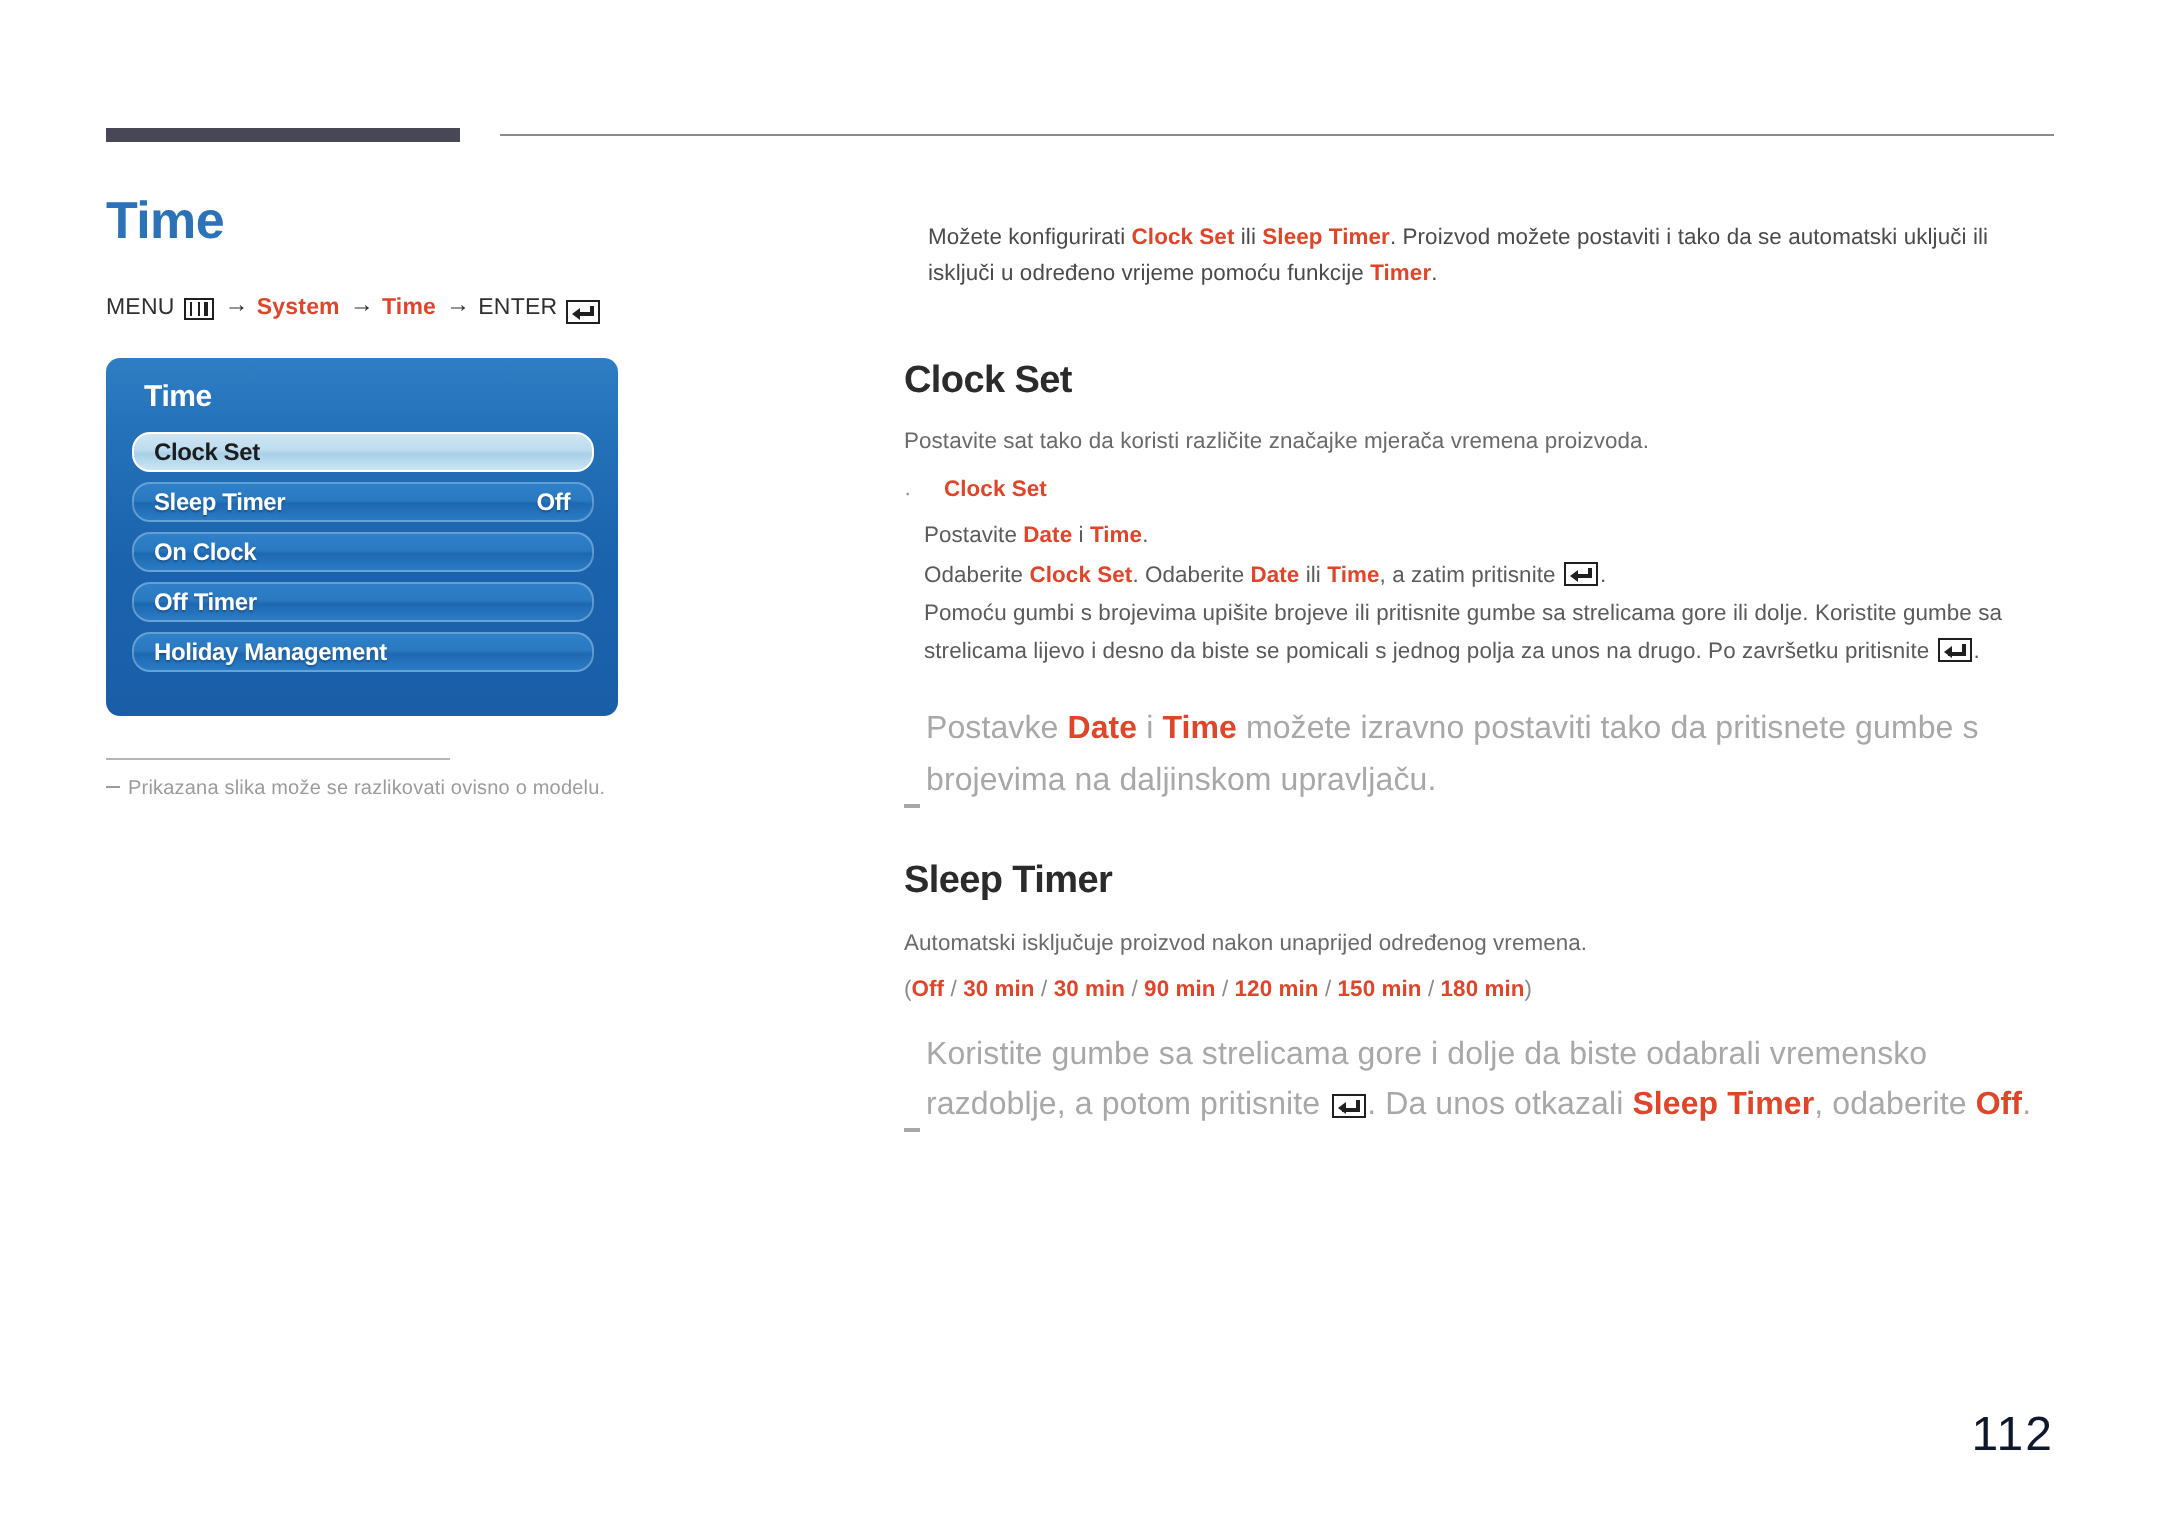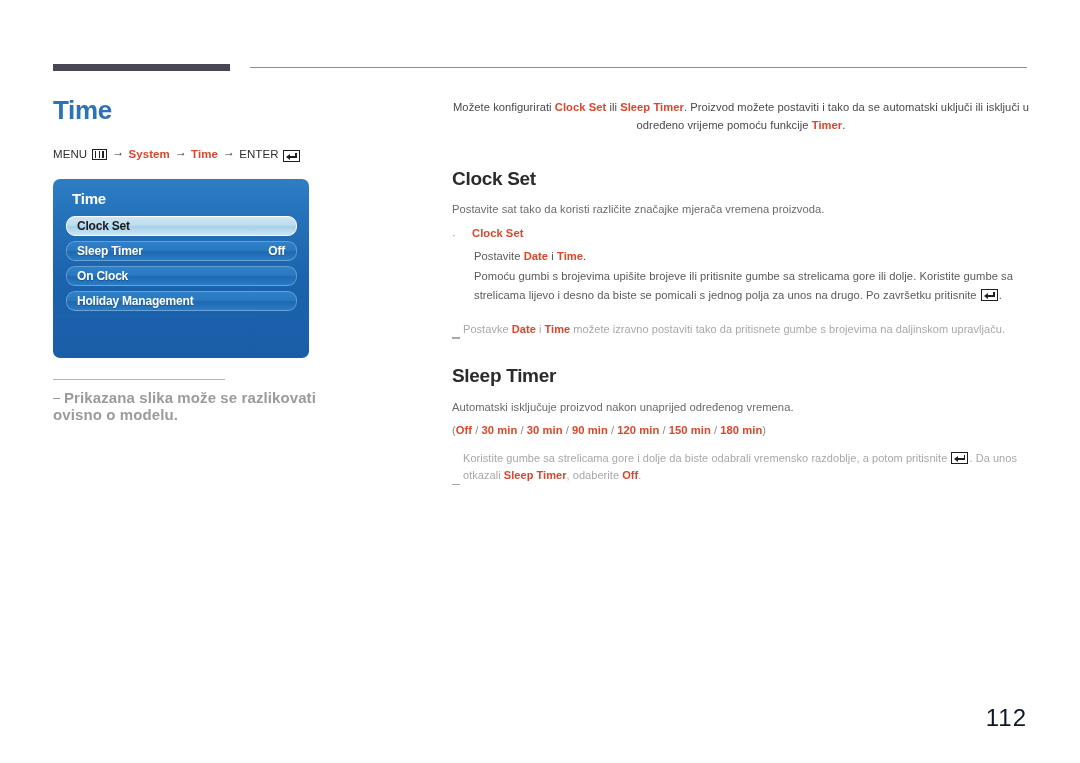--- a/index.html
+++ b/index.html
@@ -208,24 +208,23 @@
     top: 379px;
     width: 300px;
   }
   .left-note .rule {
     width: 172px;
     height: 1px;
     background: #b5b5b5;
     margin-bottom: 9px;
   }
   .left-note .txt {
-    font-size: 15px;
+    font-size: 10px;
     color: #9b9b9b;
     letter-spacing: 0.1px;
-    font-weight: bold;
   }
   .left-note .dash {
     display: inline-block;
     width: 7px;
     height: 1px;
     background: #9b9b9b;
     vertical-align: middle;
     margin-right: 4px;
     position: relative;
     top: -1px;
@@ -268,25 +267,25 @@
     color: #8e8e8e;
     font-size: 11px;
     line-height: 1.55;
   }
   .bullet-body { flex: 1; }
   .sub-line {
     font-size: 11.2px;
     color: #5a5a5a;
     line-height: 1.72;
     letter-spacing: 0.05px;
-    margin-left: 22px;
+    margin-left: 10px;
   }
   .note-row {
     display: flex;
-    font-size: 11px;
+    font-size: 16px;
     color: #a8a8a8;
     line-height: 1.6;
     letter-spacing: 0.05px;
     align-items: flex-end;
   }
   .note-dash {
     flex: 0 0 11px;
     margin-top: 7px;
   }
   .note-dash span {
@@ -355,51 +354,58 @@
   </div>
   <div class="osd-row">
     <span>Sleep Timer</span>
     <span class="val">Off</span>
   </div>
   <div class="osd-row">
     <span>On Clock</span>
     <span class="val"></span>
   </div>
   <div class="osd-row">
+    <span>Off Timer</span>
+    <span class="val"></span>
+  </div>
+  <div class="osd-row">
     <span>Holiday Management</span>
     <span class="val"></span>
   </div>
 </div>
 
 <div class="left-note">
   <div class="rule"></div>
   <div class="txt">
     <span class="dash"></span><span>Prikazana slika može se razlikovati ovisno o modelu.</span>
   </div>
 </div>
 
 <div class="right-col">
 
-  <p class="intro" style="margin:0;text-align:center;">
+  <p class="intro" style="margin:12px;">
     <span>Možete konfigurirati </span><span class="red">Clock Set</span><span> ili </span><span class="red">Sleep Timer</span><span>. Proizvod možete postaviti i tako da se automatski uključi ili isključi u određeno vrijeme pomoću funkcije </span><span class="red">Timer</span><span>.</span>
   </p>
 
   <h2 class="sec-head" style="margin-top:34px;">Clock Set</h2>
 
   <p class="sec-sub" style="margin:13px 0 12px 0;">Postavite sat tako da koristi različite značajke mjerača vremena proizvoda.</p>
 
   <div class="bullet-row" style="margin-top:11px;">
     <div class="bullet-dot">·</div>
     <div class="bullet-body red">Clock Set</div>
   </div>
 
   <div class="sub-line" style="margin-top:3px;">
     <span>Postavite </span><span class="red">Date</span><span> i </span><span class="red">Time</span><span>.</span>
   </div>
 
+  <div class="sub-line">
+    <span>Odaberite </span><span class="red">Clock Set</span><span>. Odaberite </span><span class="red">Date</span><span> ili </span><span class="red">Time</span><span>, a zatim pritisnite </span><span class="enter-inline"><span class="shaft"></span><span class="base"></span><span class="head"></span></span><span>.</span>
+  </div>
 
   <div class="sub-line">
     <span>Pomoću gumbi s brojevima upišite brojeve ili pritisnite gumbe sa strelicama gore ili dolje. Koristite gumbe sa strelicama lijevo i desno da biste se pomicali s jednog polja za unos na drugo. Po završetku pritisnite </span><span class="enter-inline"><span class="shaft"></span><span class="base"></span><span class="head"></span></span><span>.</span>
   </div>
 
   <div class="note-row" style="margin-top:16px;">
     <div class="note-dash">
         <span></span>
       </div>
     <div class="note-body">

